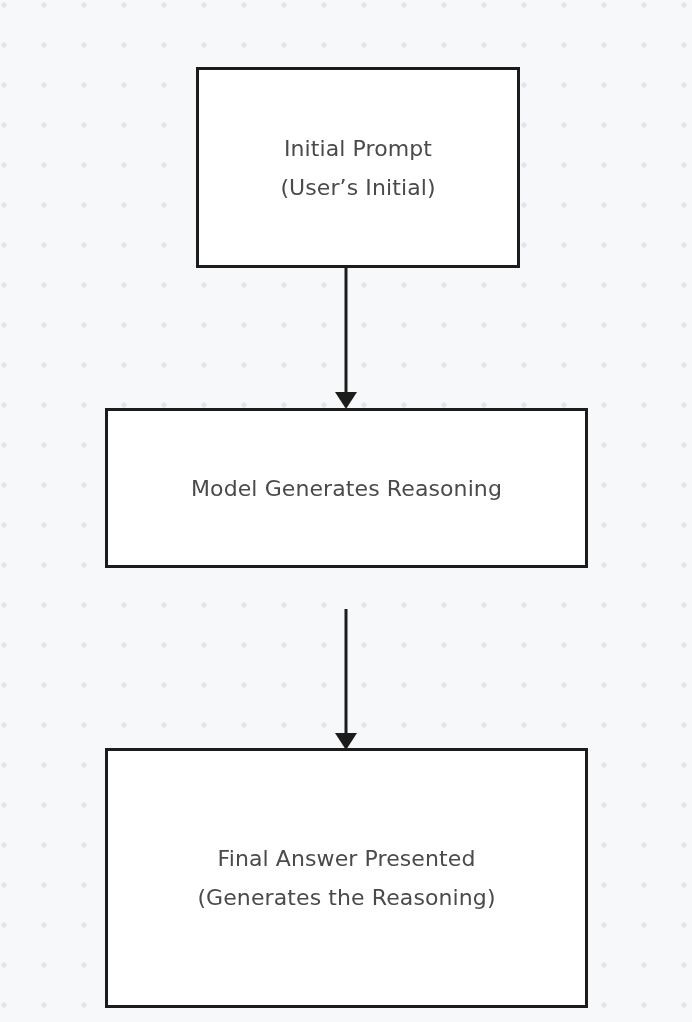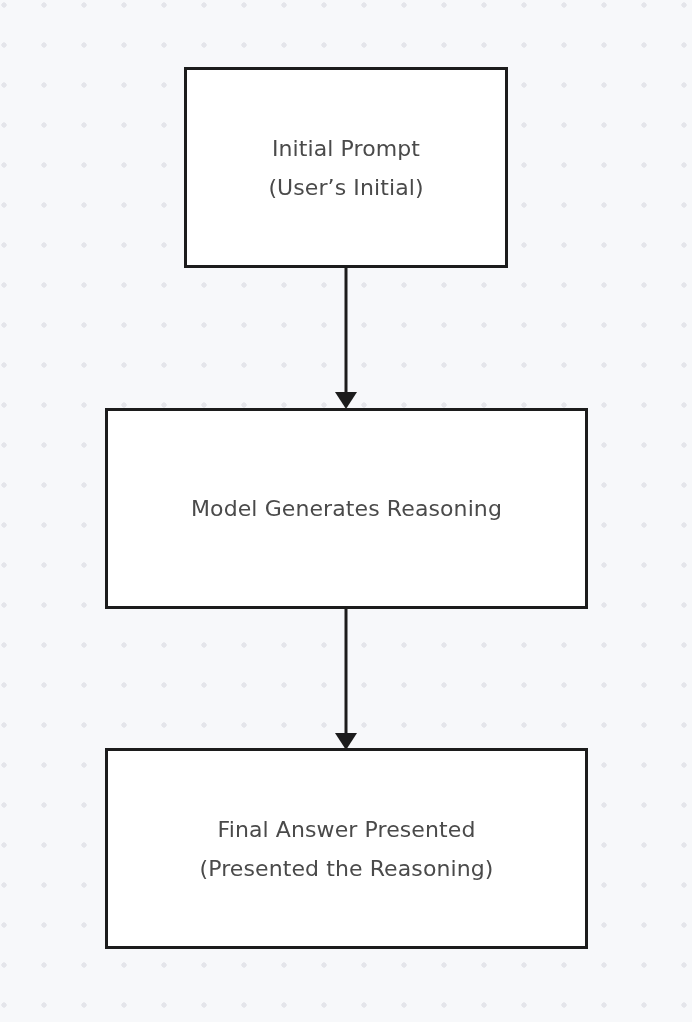--- a/index.html
+++ b/index.html
@@ -41,23 +41,23 @@
     line-height: 39px;
     letter-spacing: 0.1px;
     font-weight: 400;
   }
   .node .line1,
   .node .line2 {
     display: block;
     white-space: nowrap;
   }
 
-  #node-initial-prompt  { left: 184px; top: 67px;  width: 324px; height: 201px; }
-  #node-model-reasoning { left: 105px; top: 408px; width: 483px; height: 201px; }
-  #node-final-answer    { left: 105px; top: 748px; width: 483px; height: 201px; }
+  #node-initial-prompt  { left: 196px; top: 67px;  width: 324px; height: 201px; }
+  #node-model-reasoning { left: 105px; top: 408px; width: 483px; height: 160px; }
+  #node-final-answer    { left: 105px; top: 748px; width: 483px; height: 260px; }
 
   
   .connector {
     position: absolute;
     width: 40px;
   }
   .connector svg { display: block; }
 
   #connector-1 { left: 326px; top: 268px; height: 142px; }
   #connector-2 { left: 326px; top: 609px; height: 142px; }
@@ -85,16 +85,16 @@
 
   <div class="connector" id="connector-2">
     <svg width="40" height="142" viewBox="0 0 40 142" xmlns="http://www.w3.org/2000/svg">
       <line x1="20" y1="0" x2="20" y2="127" stroke="#1c1c1c" stroke-width="3"></line>
       <polygon points="9,124 31,124 20,141" fill="#1c1c1c"></polygon>
     </svg>
   </div>
 
   <div class="node" id="node-final-answer">
     <span class="line1">Final Answer Presented</span>
-    <span class="line2">(Presented the Reasoning)</span>
+    <span class="line2">(Generates the Reasoning)</span>
   </div>
 
 </div>
 
 </body></html>

